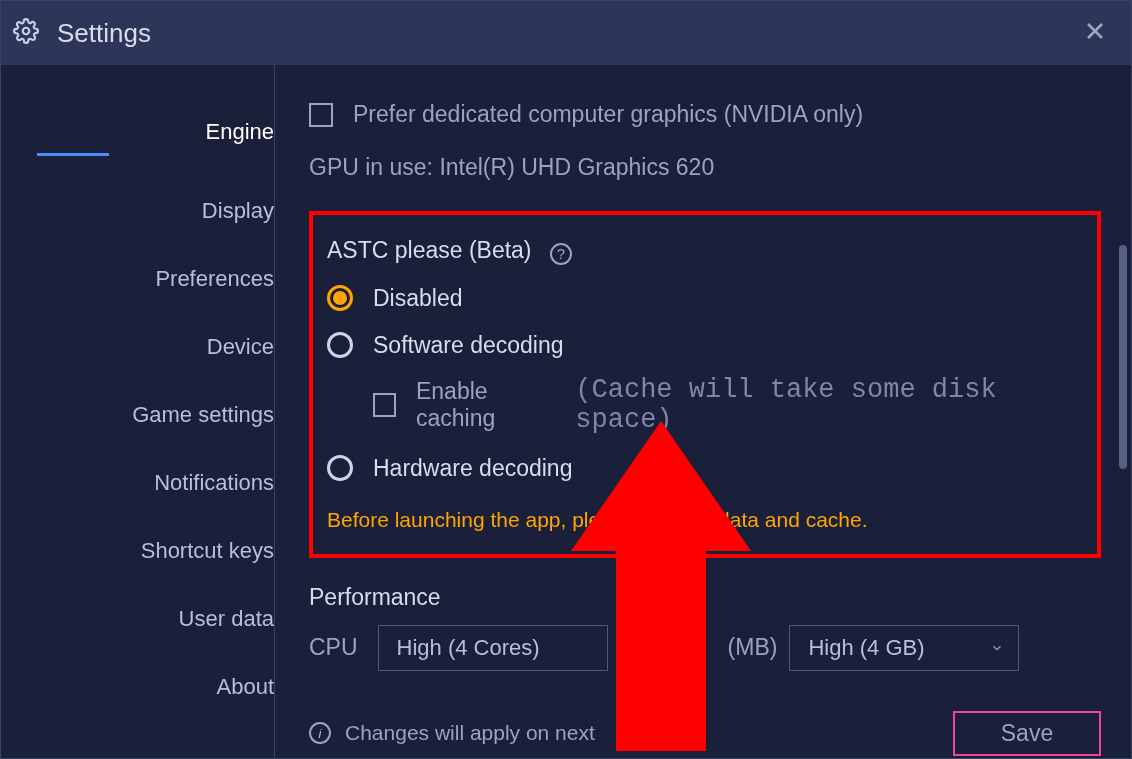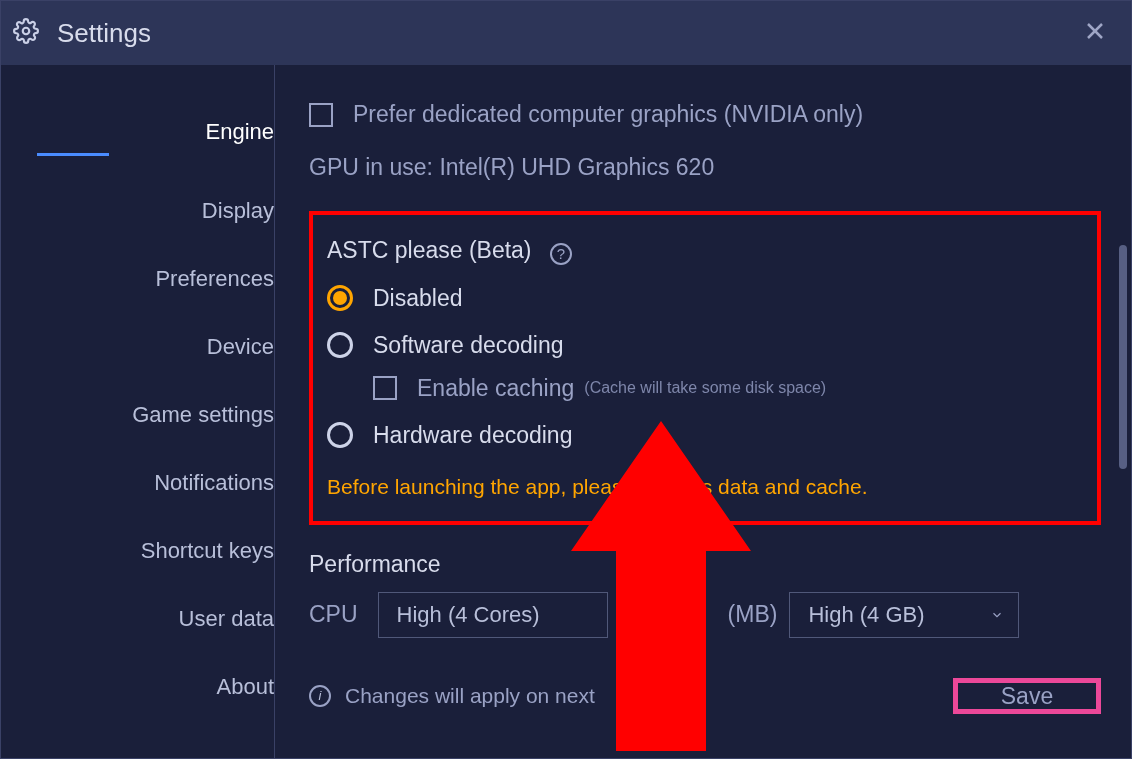--- a/index.html
+++ b/index.html
@@ -167,23 +167,24 @@
       display: flex;
       align-items: center;
       margin-top: 16px;
       margin-left: 46px;
     }
     .sub-check-label {
       font-size: 23px;
       color: #9aa2c5;
     }
     .sub-check-hint {
-      font-size: 16px;
+      font-size: 27px;
       color: #7e86aa;
       margin-left: 10px;
+      font-family: Liberation Mono, monospace;
     }
     .warning-text {
       font-size: 21px;
       color: #ffa500;
       margin-top: 26px;
     }
     .perf-title {
       font-size: 23px;
       color: #d8dcec;
       margin-top: 26px;
@@ -236,24 +237,24 @@
       margin-right: 14px;
       font-size: 13px;
       font-style: italic;
     }
     .info-text {
       font-size: 21px;
       color: #9aa2c5;
     }
     .save-btn {
       width: 148px;
-      height: 36px;
-      border: 5px solid #ec4899;
-      display: flex;
-      align-items: flex-start;
+      height: 45px;
+      border: 2px solid #ec4899;
+      display: flex;
+      align-items: center;
       justify-content: center;
       font-size: 23px;
       color: #9aa2c5;
       cursor: pointer;
     }
     .arrow-overlay {
       position: absolute;
       left: 570px;
       top: 420px;
       pointer-events: none;

